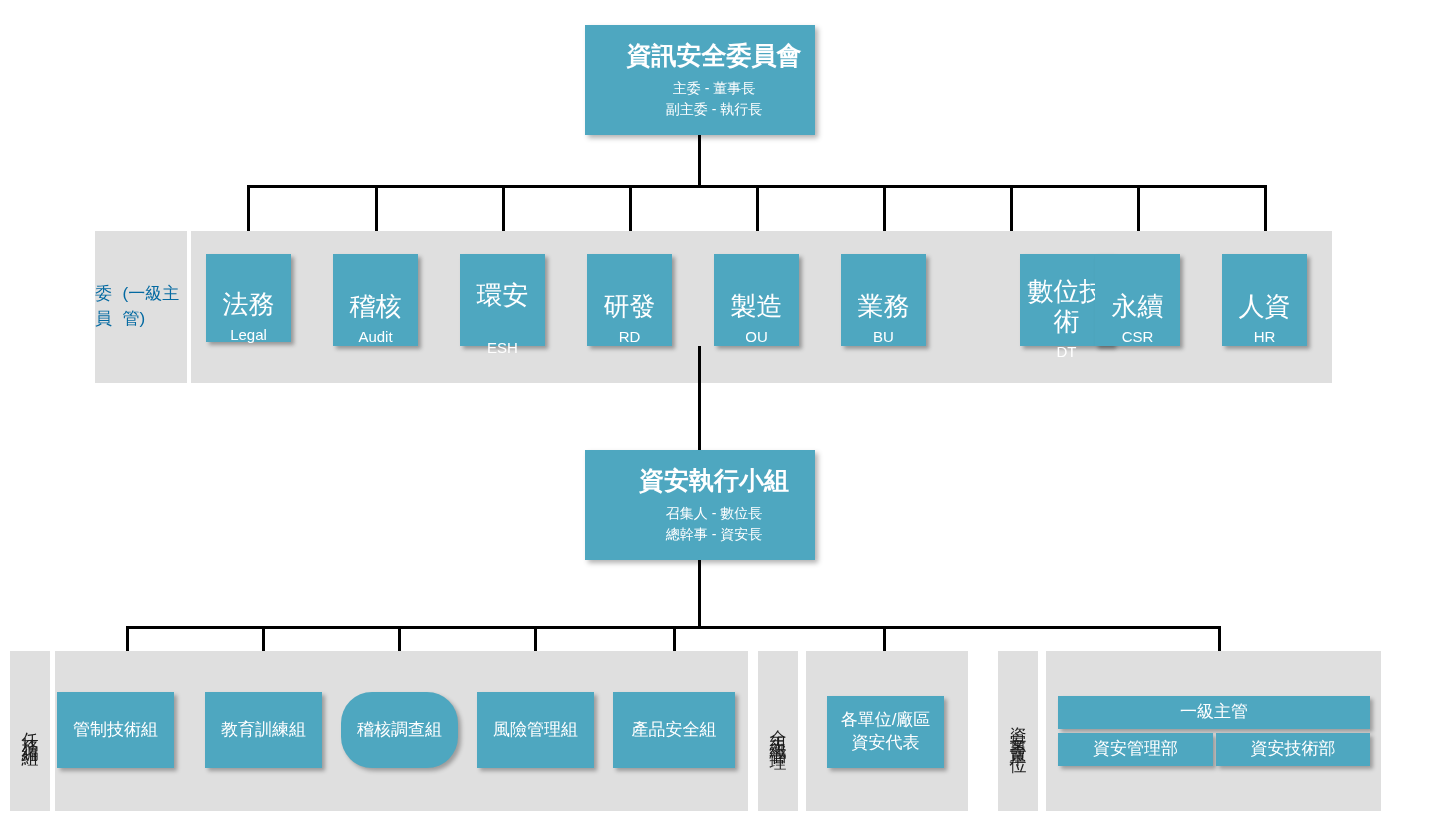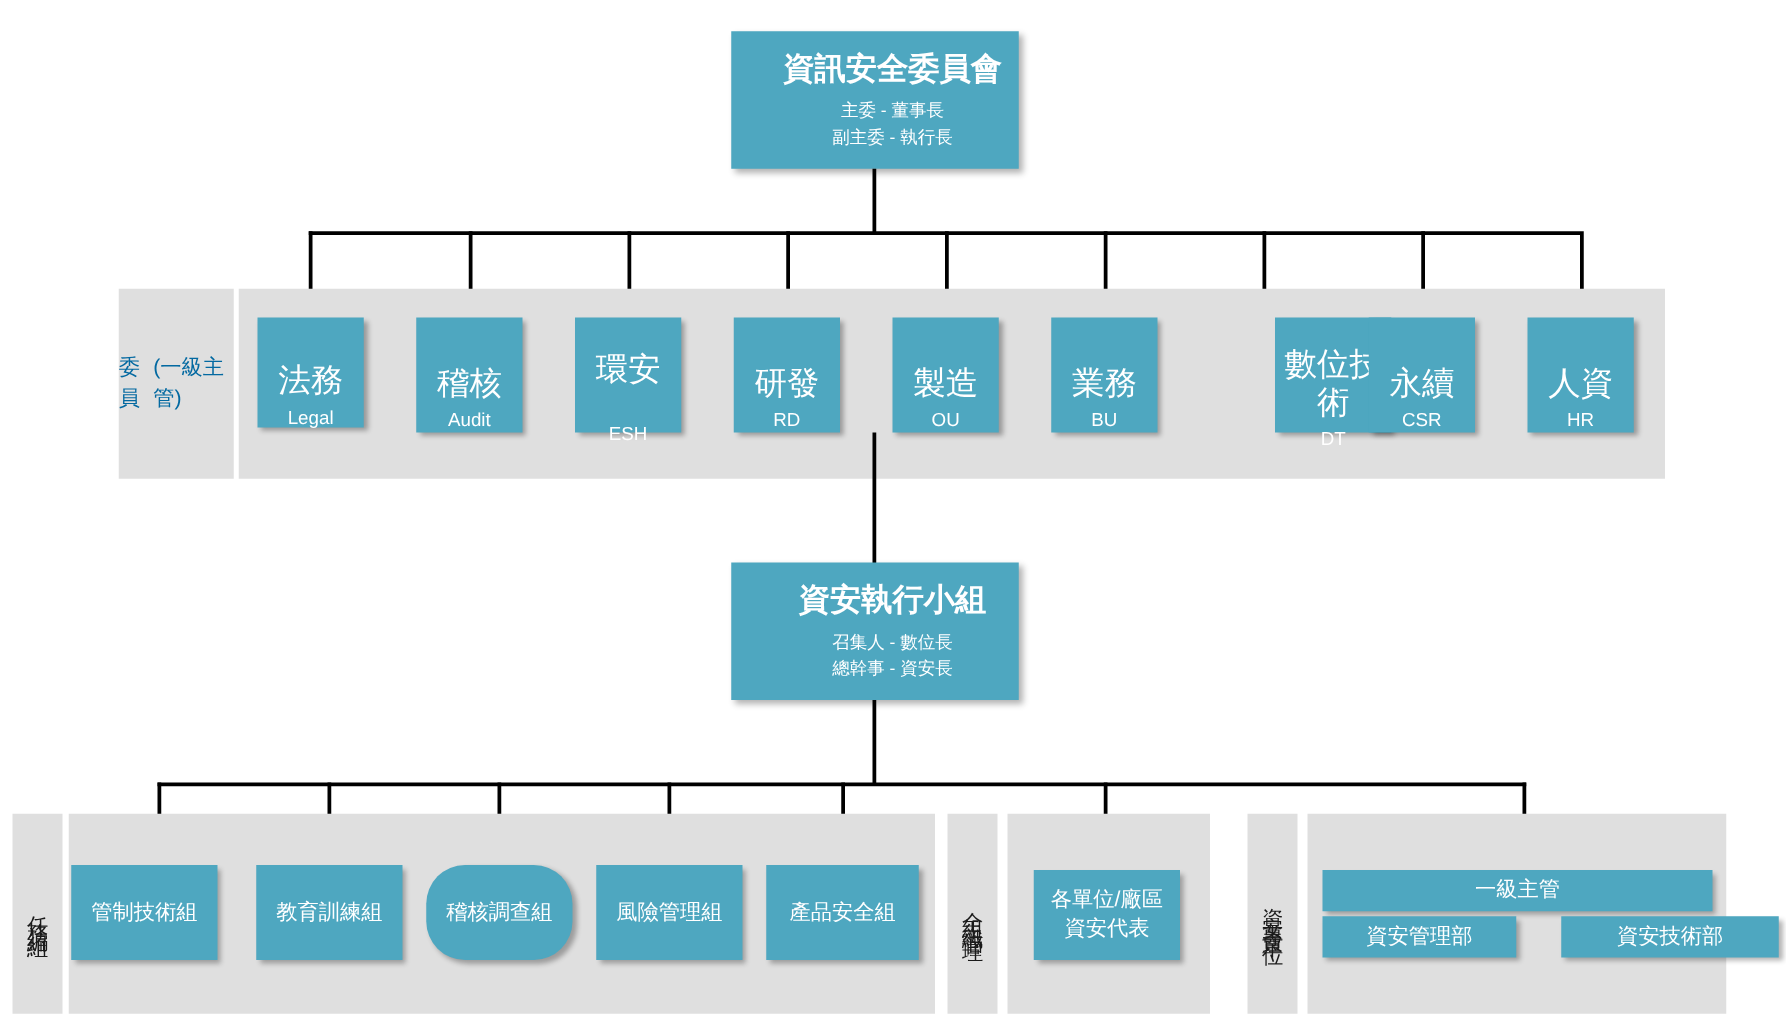--- a/index.html
+++ b/index.html
@@ -238,17 +238,17 @@
     <span class="vtext">資安專責單位</span>
   </div>
   <div class="band" style="left:1046px; top:651px; width:335px; height:160px;"></div>
 
   <div class="taskbox" style="left:1058px; top:696px; width:312px; height:33px;">
     <span>一級主管</span>
   </div>
   <div class="taskbox" style="left:1058px; top:733px; width:155px; height:33px;">
     <span>資安管理部</span>
   </div>
-  <div class="taskbox" style="left:1216px; top:733px; width:174px; height:33px;margin-left:33px;">
+  <div class="taskbox" style="left:1216px; top:733px; width:154px; height:33px;">
     <span>資安技術部</span>
   </div>
 
 </div>
 
 </body></html>

